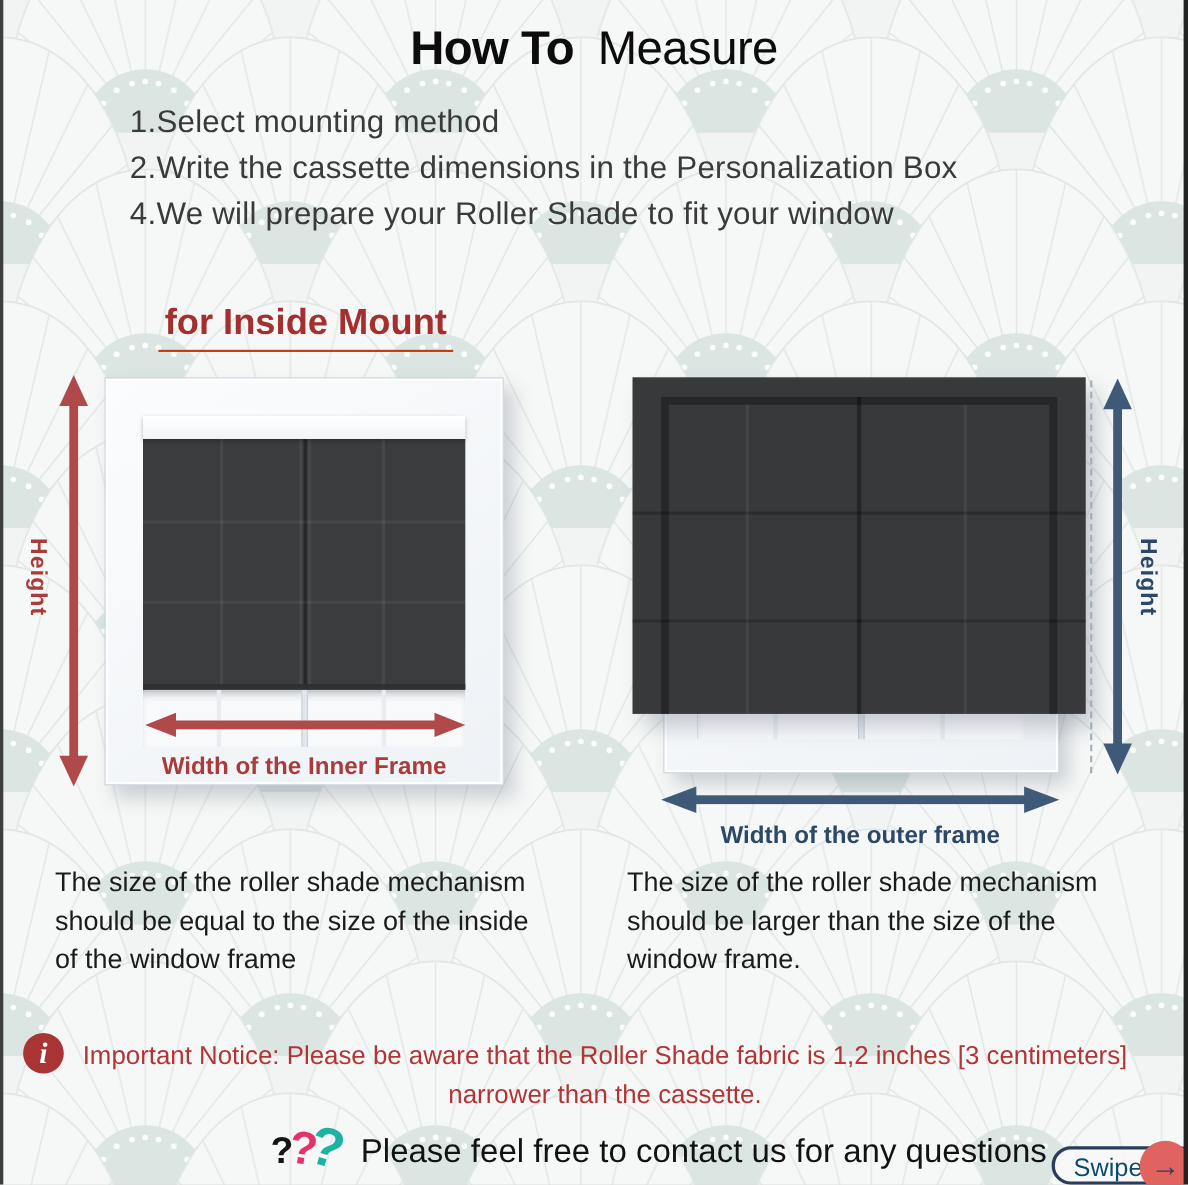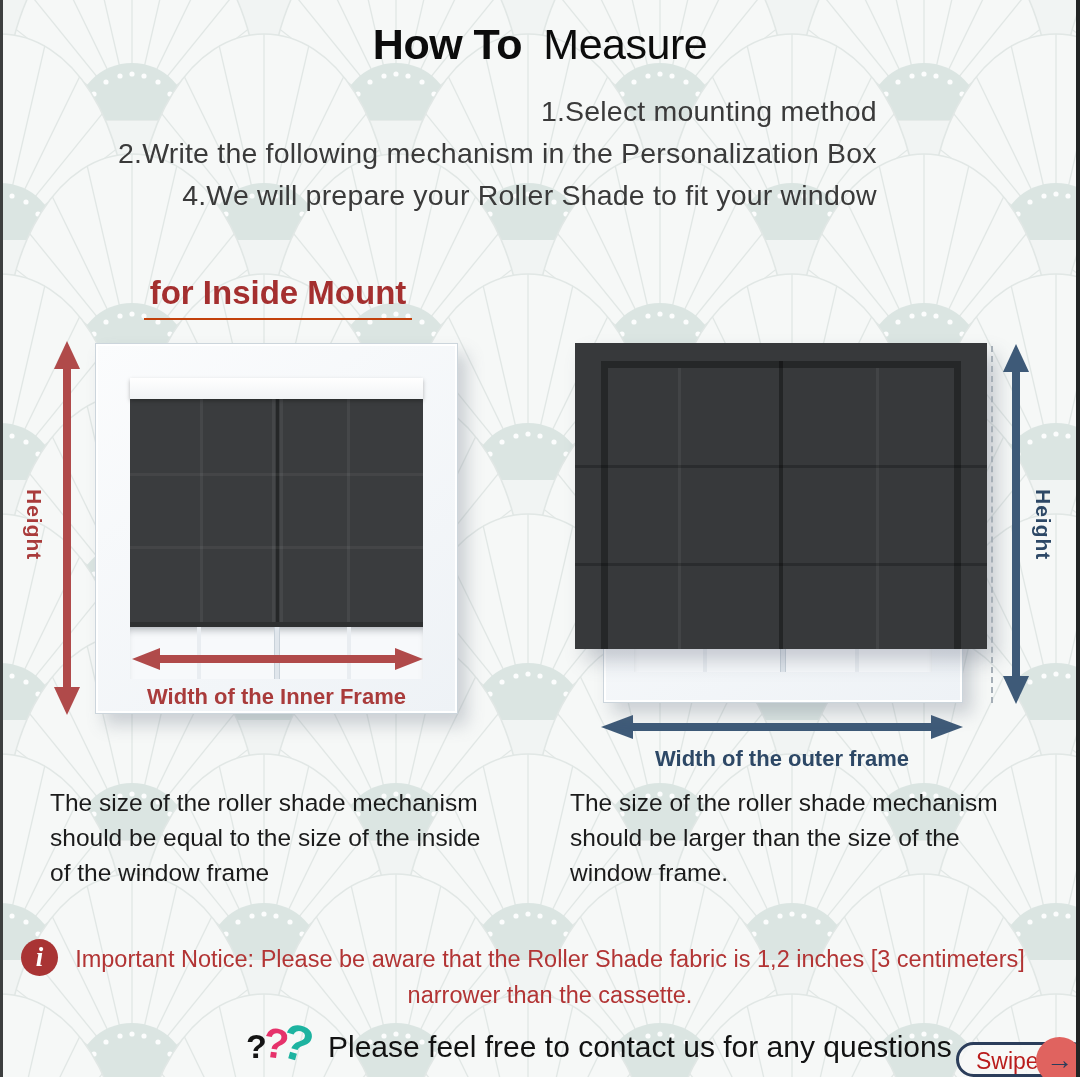--- a/index.html
+++ b/index.html
@@ -15,21 +15,21 @@
   .edge-l { left:0; width:3px; background:#3d3f3f; }
   .edge-r { right:0; width:4px; background:#222424; }
 
   
   .title { left:0; top:20px; width:100%; text-align:center; font-size:43px; color:#0c0c0c; letter-spacing:-0.5px; }
   .title .t-bold { font-weight:800; }
   .title .t-reg  { font-weight:500; margin-left:10px; }
 
   
   .steps { left:118px; top:90px; list-style:none; }
-  .steps li { font-size:28.5px; font-weight:500; color:#3a3a3a; line-height:42px; letter-spacing:0.2px;text-align:right; }
+  .steps li { font-size:28.5px; font-weight:500; color:#3a3a3a; line-height:42px; letter-spacing:0.2px; }
 
   
   .col-head { top:274px; width:366px; text-align:center; font-size:33px; font-weight:700; }
   .col-head span { display:inline-block; border-bottom:2px solid #c2410c; padding:0 6px 6px 6px; }
   .head-inside  { left:95px;  color:#a42f2f; }
   .head-outside { left:600px; color:#2d4764; }
 
   
   .frame {
     background:linear-gradient(145deg,#fbfcfd,#eef2f6);
@@ -88,21 +88,21 @@
   .qmarks { left:246px; top:1018px; width:80px; height:56px; }
   .qmarks span { position:absolute; font-weight:800; }
   .q-teal  { left:36px; top:-4px; font-size:50px; color:#1db3a0; transform:rotate(16deg); z-index:1; }
   .q-pink  { left:17px; top:2px;  font-size:42px; color:#e6326b; transform:rotate(8deg);  z-index:2; }
   .q-black { left:0;    top:9px;  font-size:34px; color:#141414; z-index:3; }
   .contact-text { left:328px; top:1030px; font-size:30px; color:#121212; }
 
   
   .swipe-btn { left:956px; top:1042px; width:134px; height:35px; border:3px solid #2b3d5a;
     border-radius:22px; background:rgba(247,248,247,.85); z-index:4; cursor:pointer; }
-  .swipe-label { position:absolute; left:17px; top:3px; font-size:23px; color:#b91c1c; font-weight:500; }
+  .swipe-label { position:absolute; left:17px; top:3px; font-size:23px; color:#0c4a6e; font-weight:500; }
   .swipe-circle { position:absolute; left:77px; top:-8px; width:47px; height:47px; border-radius:50%;
     background:#e0635f; display:flex; align-items:center; justify-content:center; }
   .swipe-arrow { color:#2b3d5a; font-size:27px; font-weight:700; line-height:1; }
 </style>
 </head>
 <body>
 
 <div id="page">
 
   <svg class="bg-svg" width="1080" height="1077" viewBox="0 0 1080 1077">
@@ -153,21 +153,21 @@
 
   <div class="layer">
 
     <div class="abs title">
       <span class="t-bold">How To</span>
       <span class="t-reg">Measure</span>
     </div>
 
     <ol class="abs steps">
       <li><span>1.</span><span>Select mounting method</span></li>
-      <li><span>2.</span><span>Write the following mechanism in the Personalization Box</span></li>
+      <li><span>2.</span><span>Write the cassette dimensions in the Personalization Box</span></li>
       <li><span>4.</span><span>We will prepare your Roller Shade to fit your window</span></li>
     </ol>
 
     <div class="abs col-head head-inside">
       <span>for Inside Mount</span>
     </div>
 
     <svg class="abs" style="left:52px; top:341px;" width="30" height="374">
       <polygon points="15,0 2,28 28,28" fill="#b04a4a"></polygon>
       <rect x="11" y="24" width="8" height="326" fill="#b04a4a"></rect>

